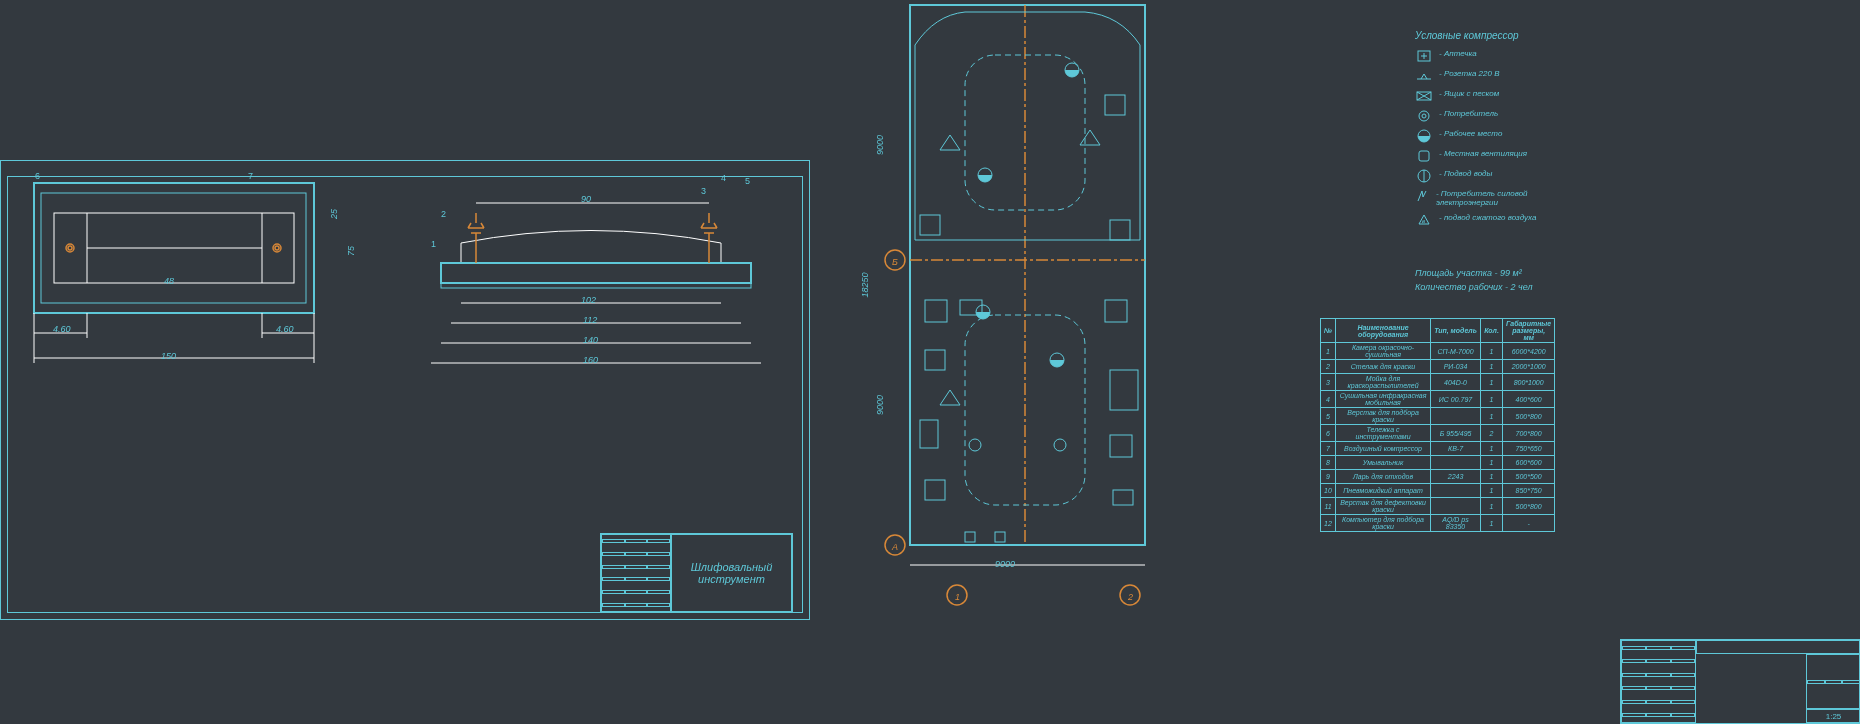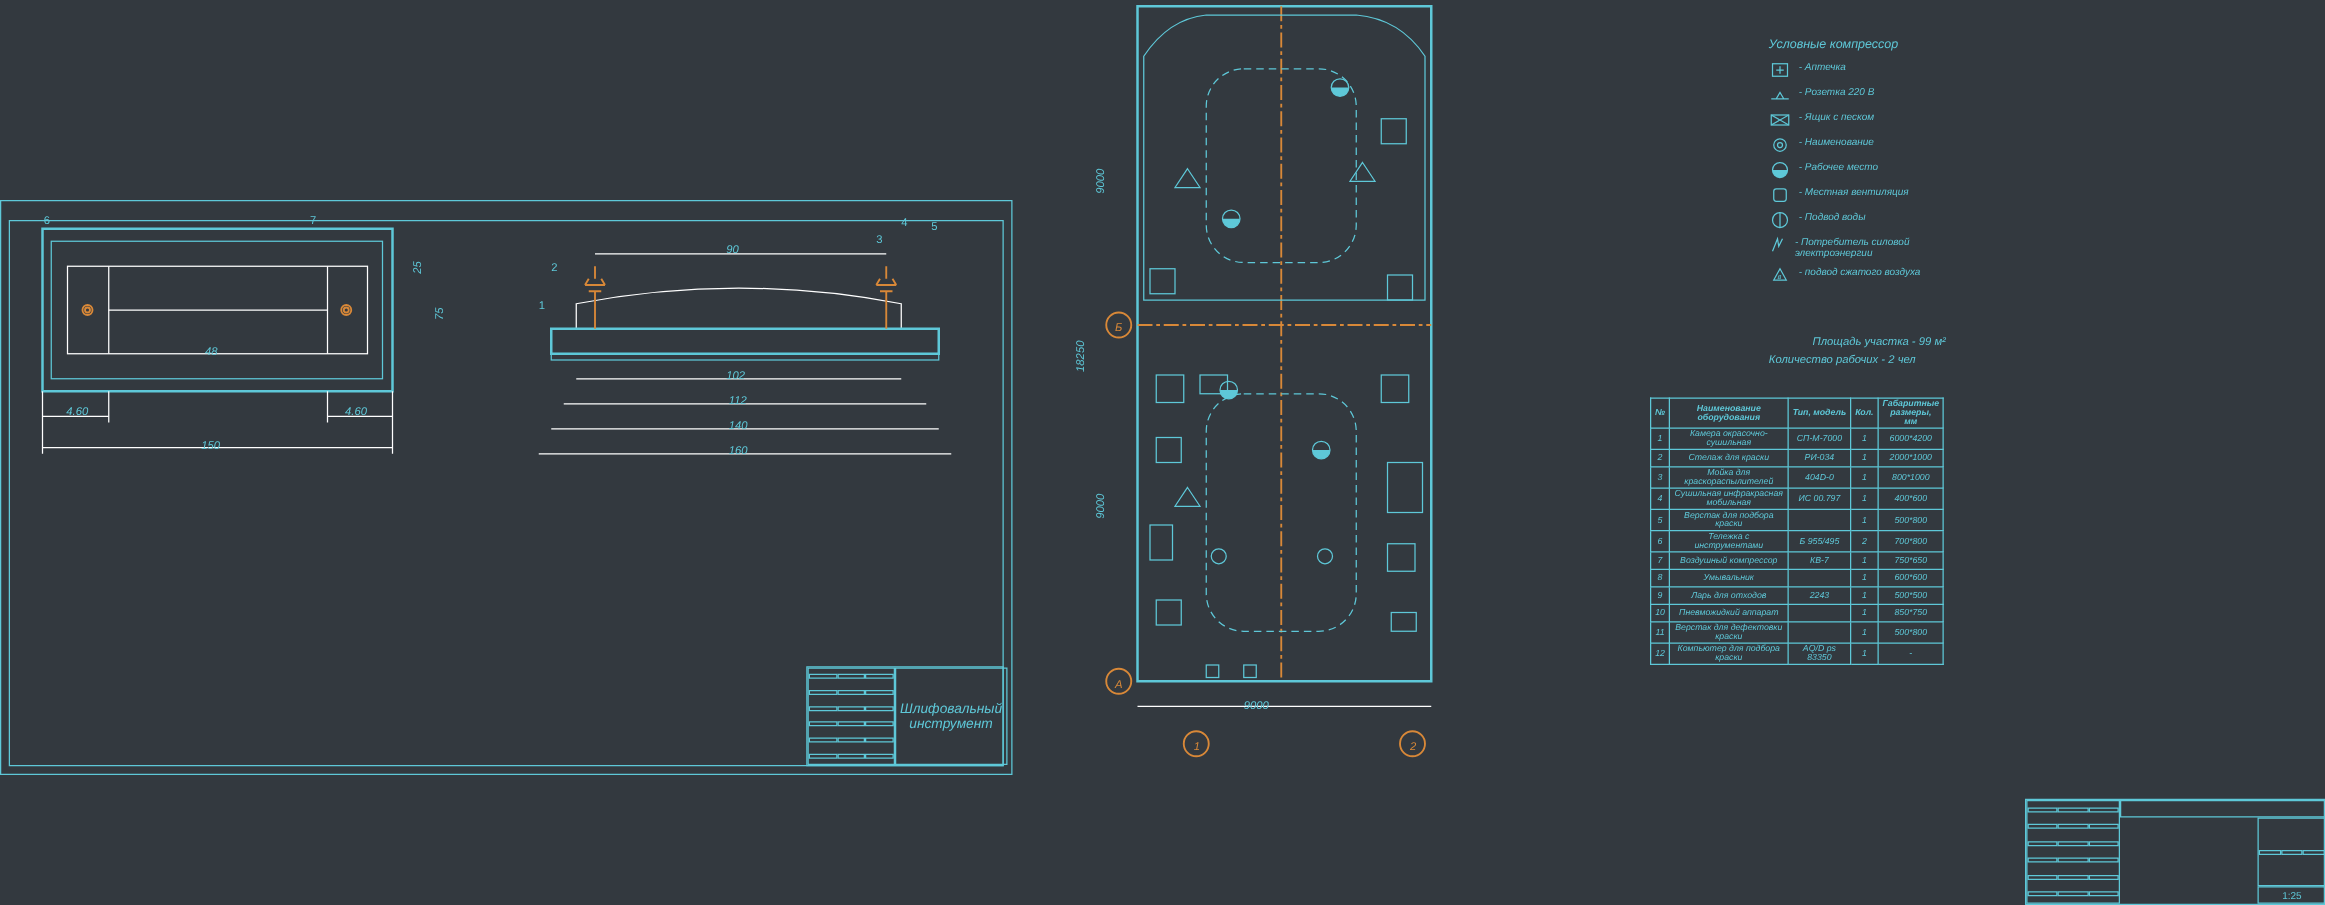--- a/index.html
+++ b/index.html
@@ -95,21 +95,21 @@
   <span class="dim-text" style="left:580px; top:134px;">102</span>
   <span class="dim-text" style="left:582px; top:154px;">112</span>
   <span class="dim-text" style="left:582px; top:174px;">140</span>
   <span class="dim-text" style="left:582px; top:194px;">160</span>
   <span class="leader-text" style="left:430px; top:78px;">1</span>
   <span class="leader-text" style="left:440px; top:48px;">2</span>
   <span class="leader-text" style="left:700px; top:25px;">3</span>
   <span class="leader-text" style="left:720px; top:12px;">4</span>
   <span class="leader-text" style="left:744px; top:15px;">5</span>
 
-  <div class="title-block" style="right:6px; bottom:6px; width:158px; height:80px; display:grid; grid-template-columns: 70px 1fr; grid-template-rows: 1fr 1fr 1fr 1fr;">
+  <div class="title-block" style="right:16px; bottom:6px; width:193px; height:80px; display:grid; grid-template-columns: 70px 1fr; grid-template-rows: 1fr 1fr 1fr 1fr;">
     <div class="tb-cell" style="grid-column:1; grid-row:1/5; display:grid; grid-template-columns:1fr 1fr 1fr; grid-template-rows:repeat(6,1fr); padding:0;">
       <div class="tb-cell"></div>
         <div class="tb-cell"></div>
         <div class="tb-cell"></div>
       <div class="tb-cell"></div>
         <div class="tb-cell"></div>
         <div class="tb-cell"></div>
       <div class="tb-cell"></div>
         <div class="tb-cell"></div>
         <div class="tb-cell"></div>
@@ -219,21 +219,21 @@
         </div>
         <span>- Ящик с песком</span>
       </div>
     <div class="legend-item">
         <div class="legend-icon">
           <svg width="14" height="14">
             <circle cx="7" cy="7" r="5" class="cyan-stroke"></circle>
             <circle cx="7" cy="7" r="2" class="cyan-stroke"></circle>
           </svg>
         </div>
-        <span>- Наименование</span>
+        <span>- Потребитель</span>
       </div>
     <div class="legend-item">
         <div class="legend-icon">
           <svg width="14" height="14">
             <circle cx="7" cy="7" r="6" class="cyan-stroke"></circle>
             <path d="M1 7 A6 6 0 0 0 13 7" fill="#5ec8d8"></path>
           </svg>
         </div>
         <span>- Рабочее место</span>
       </div>
@@ -266,21 +266,21 @@
         <div class="legend-icon">
           <svg width="14" height="14">
             <path d="M7 2 L12 11 L2 11 Z" class="cyan-stroke"></path>
             <text x="5" y="10" font-size="6" fill="#5ec8d8">в</text>
           </svg>
         </div>
         <span>- подвод сжатого воздуха</span>
       </div>
   </div>
 
-  <div style="position:absolute; left:630px; top:268px; font-style:italic; font-size:9px;">Площадь участка - 99 м²</div>
+  <div style="position:absolute; left:595px; top:268px; font-style:italic; font-size:9px;">Площадь участка - 99 м²</div>
   <div style="position:absolute; left:595px; top:282px; font-style:italic; font-size:9px;">Количество рабочих - 2 чел</div>
 
   <table class="spec-table" style="left:500px;">
     <thead>
       <tr>
         <th style="width:14px">№</th>
         <th style="width:95px">Наименование оборудования</th>
         <th style="width:50px">Тип, модель</th>
         <th style="width:22px">Кол.</th>
         <th style="width:52px">Габаритные размеры, мм</th>

